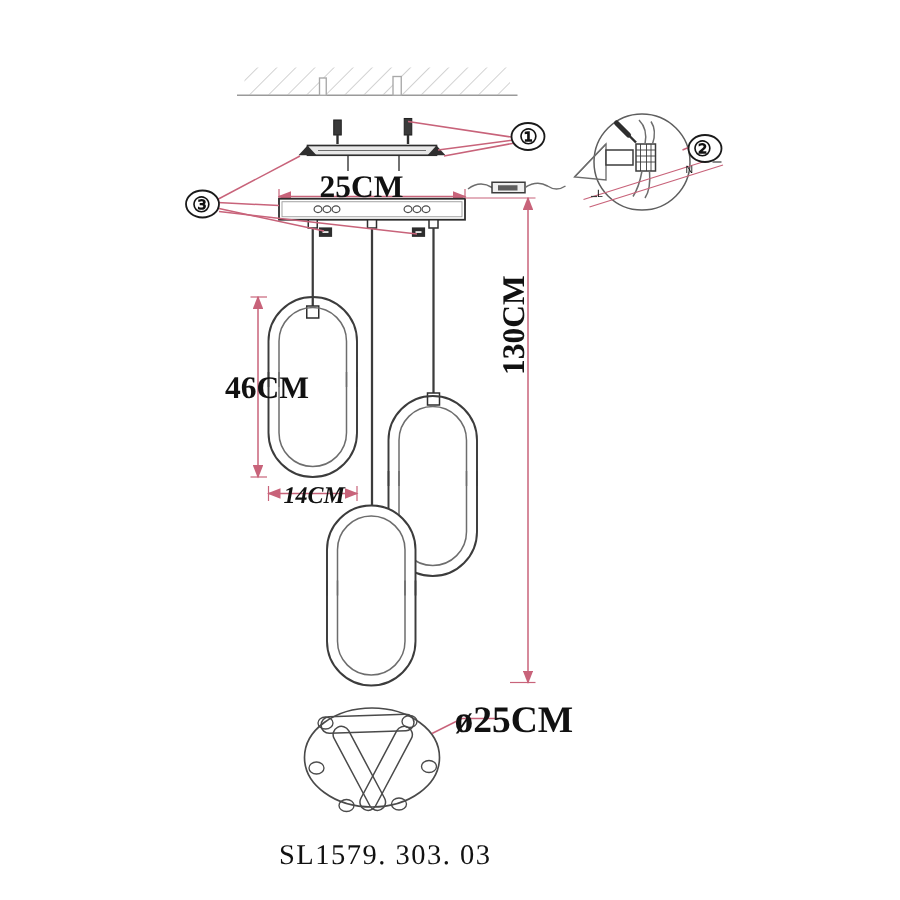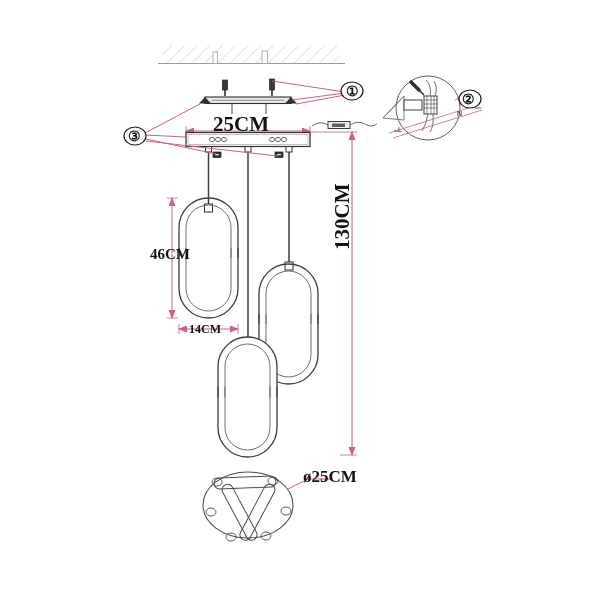--- a/index.html
+++ b/index.html
@@ -7,25 +7,25 @@
     width:600px;height:600px;
     background:#ffffff;
     font-family:"Liberation Serif", serif;
     overflow:hidden;
   }
   #sheet{position:relative;width:600px;height:600px;}
   #canvas{position:absolute;left:0;top:0;width:600px;height:600px;}
   .lbl{position:absolute;white-space:nowrap;color:#111;}
   .dim{font-family:"Liberation Serif", serif;font-weight:700;}
   #lbl-25cm{left:213px;top:112px;font-size:21px;letter-spacing:0px;}
-  #lbl-46cm{left:150px;top:246px;font-size:15px;}
-  #lbl-14cm{left:189px;top:322px;font-size:12px;}
+  #lbl-46cm{left:150px;top:246px;font-size:21px;}
+  #lbl-14cm{left:189px;top:322px;font-size:16px;font-style:italic;}
   #lbl-130cm{left:330px;top:250px;font-size:21px;
     transform:rotate(-90deg);transform-origin:left top;}
-  #lbl-d25cm{left:303px;top:467px;font-size:17px;}
+  #lbl-d25cm{left:303px;top:467px;font-size:25px;}
   #lbl-model{left:186px;top:560px;font-size:19px;letter-spacing:1px;}
   #lbl-c1{left:346px;top:83px;font-size:14px;font-weight:700;}
   #lbl-c2{left:462px;top:91px;font-size:14px;font-weight:700;}
   #lbl-c3{left:128px;top:128px;font-size:14px;font-weight:700;}
   #lbl-L{left:398px;top:126px;font-size:7px;font-family:"Liberation Sans",sans-serif;}
   #lbl-N{left:457px;top:110px;font-size:7px;font-family:"Liberation Sans",sans-serif;}
 </style>
 </head>
 <body>
 
@@ -255,20 +255,21 @@
   <div class="lbl dim" id="lbl-25cm">25CM</div>
 
   <div class="lbl dim" id="lbl-46cm">46CM</div>
 
   <div class="lbl dim" id="lbl-14cm">14CM</div>
 
   <div class="lbl dim" id="lbl-130cm">130CM</div>
 
   <div class="lbl dim" id="lbl-d25cm">ø25CM</div>
 
+  <div class="lbl" id="lbl-model">SL1579. 303. 03</div>
 
   <div class="lbl" id="lbl-c1">①</div>
 
   <div class="lbl" id="lbl-c2">②</div>
 
   <div class="lbl" id="lbl-c3">③</div>
 
   <div class="lbl" id="lbl-L">L</div>
 
   <div class="lbl" id="lbl-N">N</div>

